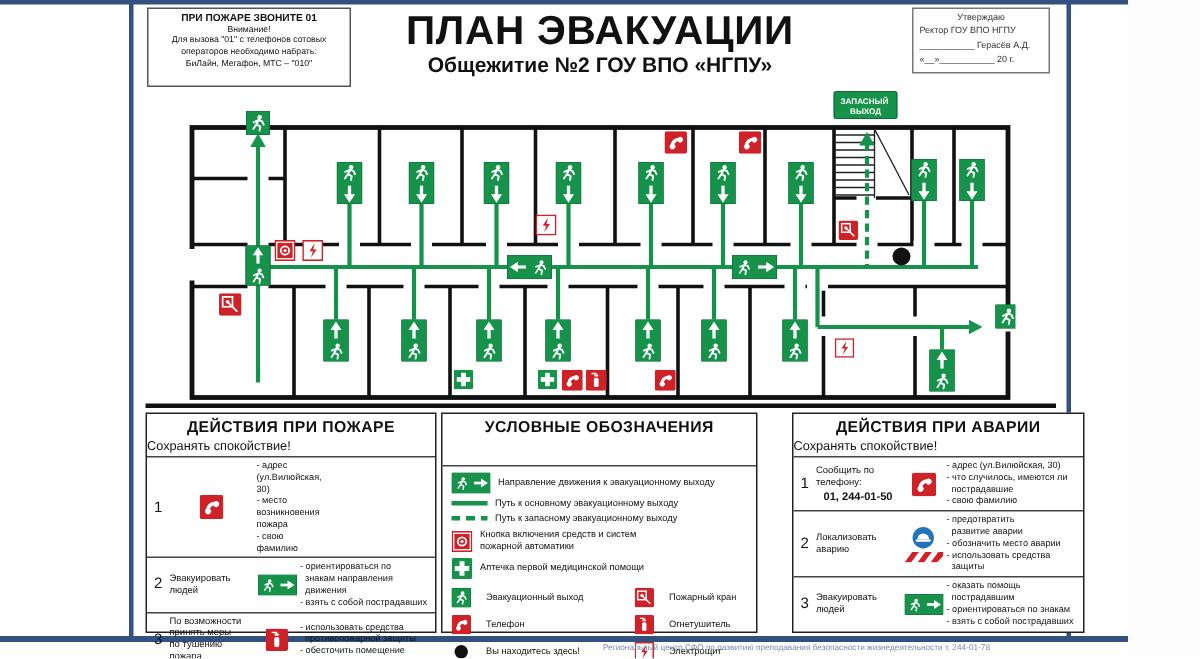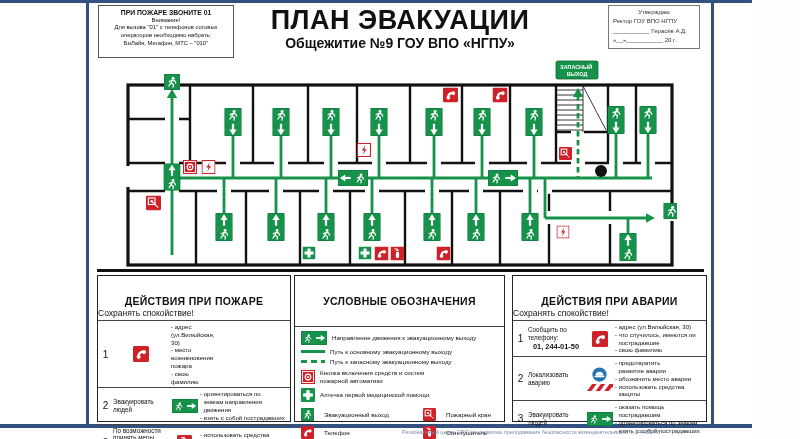--- a/index.html
+++ b/index.html
@@ -17,21 +17,21 @@
   .firebox .b{font-size:5.8px;line-height:1.3;margin-top:1px;}
   .titleblk{left:238px;top:6px;width:324px;text-align:center;}
   .titleblk .h1{font-size:27px;font-weight:800;letter-spacing:.5px;line-height:1.05;}
   .titleblk .h2{font-size:14px;font-weight:bold;margin-top:1px;}
   .titleblk .h3{font-size:12px;font-weight:bold;margin-top:1px;}
   .apprbox{left:608px;top:5px;width:92px;height:44px;border:1px solid #777;
            font-size:6px;line-height:1.55;padding:2px 4px;box-sizing:border-box;color:#333;}
   .apprbox .c{text-align:center;}
   
   .box{position:absolute;top:275px;height:147px;border:1.3px solid #222;background:#fff;box-sizing:border-box;}
-  .box .bt{font-size:10.5px;font-weight:bold;text-align:center;letter-spacing:.3px;margin-top:19px;}
+  .box .bt{font-size:10.5px;font-weight:bold;text-align:center;letter-spacing:.3px;margin-top:3px;}
   .box .bs{font-size:8.5px;text-align:left;margin:1px 0 2px 0;}
   .arow{display:grid;grid-template-columns:11px 56px 27px 1fr;gap:2px;align-items:center;
         border-top:1px solid #444;padding:2px 2px;}
   .anum{font-size:10px;text-align:center;}
   .aact{font-size:6.3px;line-height:1.25;white-space:pre-wrap;}
   .abold{font-size:8.5px;font-weight:bold;text-align:center;}
   .adet{font-size:6.1px;line-height:1.28;white-space:pre-wrap;}
   .aicon{display:flex;flex-direction:column;align-items:center;gap:2px;}
   
   .litem{display:flex;align-items:center;gap:5px;margin:3.5px 6px 0 6px;}
@@ -144,21 +144,21 @@
 
   <div class="abs firebox">
     <div class="t">ПРИ ПОЖАРЕ ЗВОНИТЕ 01</div>
     <div class="a">Внимание!</div>
     <div class="b">Для вызова "01" с телефонов сотовых операторов необходимо набрать:</div>
     <div class="b">БиЛайн, Мегафон, МТС – "010"</div>
   </div>
 
   <div class="abs titleblk">
     <div class="h1">ПЛАН ЭВАКУАЦИИ</div>
-    <div class="h2">Общежитие №9 ГОУ ВПО «НГПУ»</div>
+    <div class="h2">Общежитие №2 ГОУ ВПО «НГПУ»</div>
   </div>
 
   <div class="abs apprbox">
     <div class="c">Утверждаю</div>
     <div>Ректор ГОУ ВПО НГПУ</div>
     <div>___________ Герасёв А.Д.</div>
     <div>«__»___________ 20     г.</div>
   </div>
 
   <svg class="abs" style="left:112px;top:58px;" width="565" height="212" viewBox="112 58 565 212">
@@ -368,21 +368,21 @@
           <use href="#s-dot" width="13" height="13"></use>
         </svg>
       <div class="ltext">Вы находитесь здесь!</div>
       <svg width="13" height="13">
           <use href="#s-electro" width="13" height="13"></use>
         </svg>
       <div class="ltext">Электрощит</div>
     </div>
   </div>
 
-  <div class="box" style="left:512px;width:195px;">
+  <div class="box" style="left:528px;width:195px;">
     <div class="bt">ДЕЙСТВИЯ ПРИ АВАРИИ</div>
     <div class="bs">Сохранять спокойствие!</div>
     <div class="arow">
       <div class="anum">1</div>
       <div>
           <div class="aact">Сообщить по
 телефону:</div>
            <div class="abold" style="font-size:7.4px;">01, 244-01-50</div>
         </div>
       <div class="aicon">

